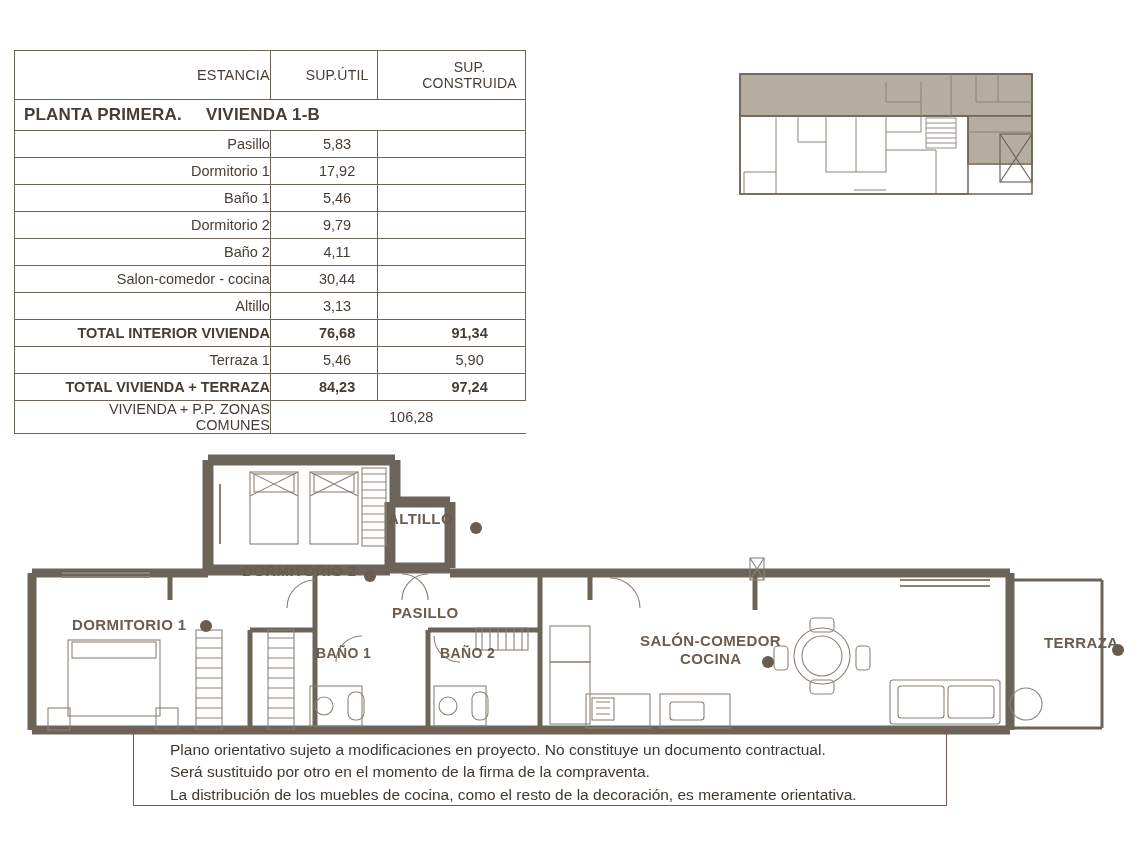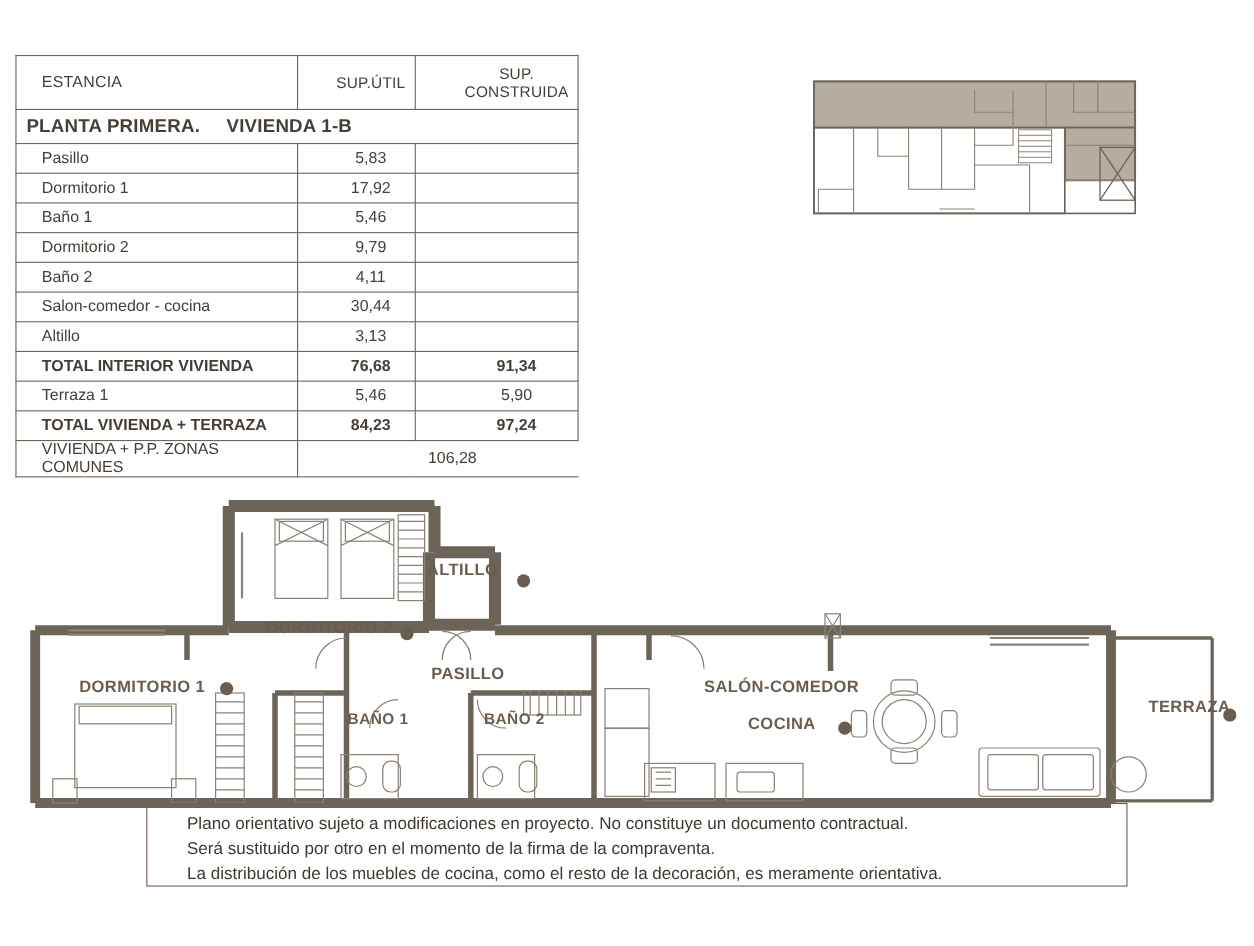--- a/index.html
+++ b/index.html
@@ -28,21 +28,21 @@
   }
   .areas-table td, .areas-table th {
     border: 1px solid #6d6459;
     padding: 0;
     height: 26px;
     font-weight: normal;
   }
   .areas-table .c-name {
     width: 302px;
     padding-left: 23px;
-    text-align: left;
+    text-align: right;
     font-size: 14.5px;
   }
   .areas-table .c-util {
     width: 88px;
     text-align: center;
     padding-left: 26px;
   }
   .areas-table .c-constr {
     width: 118px;
     text-align: center;
@@ -93,21 +93,21 @@
     letter-spacing: .4px;
     white-space: nowrap;
   }
   .room-label.small { font-size: 14px; }
 
   
   .disclaimer {
     position: absolute;
     left: 133px;
     top: 730px;
-    width: 892px;
+    width: 814px;
     height: 76px;
     border: 1px solid #7b5a4a;
     box-sizing: border-box;
     padding: 8px 0 0 36px;
     font-size: 15.5px;
     line-height: 1.45;
     color: #3f3830;
   }
   .disclaimer div { white-space: nowrap; }
 </style>
@@ -349,21 +349,21 @@
       <circle cx="1108" cy="210" r="6"></circle>
     </g>
   </svg>
 
   <div class="room-label" style="left:62px; top:176px;">DORMITORIO 1</div>
   <div class="room-label" style="left:232px; top:122px;">DORMITORIO 2</div>
   <div class="room-label" style="left:378px; top:70px;">ALTILLO</div>
   <div class="room-label" style="left:382px; top:164px;">PASILLO</div>
   <div class="room-label small" style="left:306px; top:205px;">BAÑO 1</div>
   <div class="room-label small" style="left:430px; top:205px;">BAÑO 2</div>
-  <div class="room-label" style="left:630px; top:176px;text-align:right;">SALÓN-COMEDOR</div>
+  <div class="room-label" style="left:630px; top:192px;text-align:right;">SALÓN-COMEDOR</div>
   <div class="room-label" style="left:670px; top:210px;text-align:right;">COCINA</div>
   <div class="room-label" style="left:1034px; top:194px;">TERRAZA</div>
 </div>
 
 <div class="disclaimer">
   <div>Plano orientativo sujeto a modificaciones en proyecto. No constituye un documento contractual.</div>
   <div>Será sustituido por otro en el momento de la firma de la compraventa.</div>
   <div>La distribución de los muebles de cocina, como el resto de la decoración, es meramente orientativa.</div>
 </div>
 

